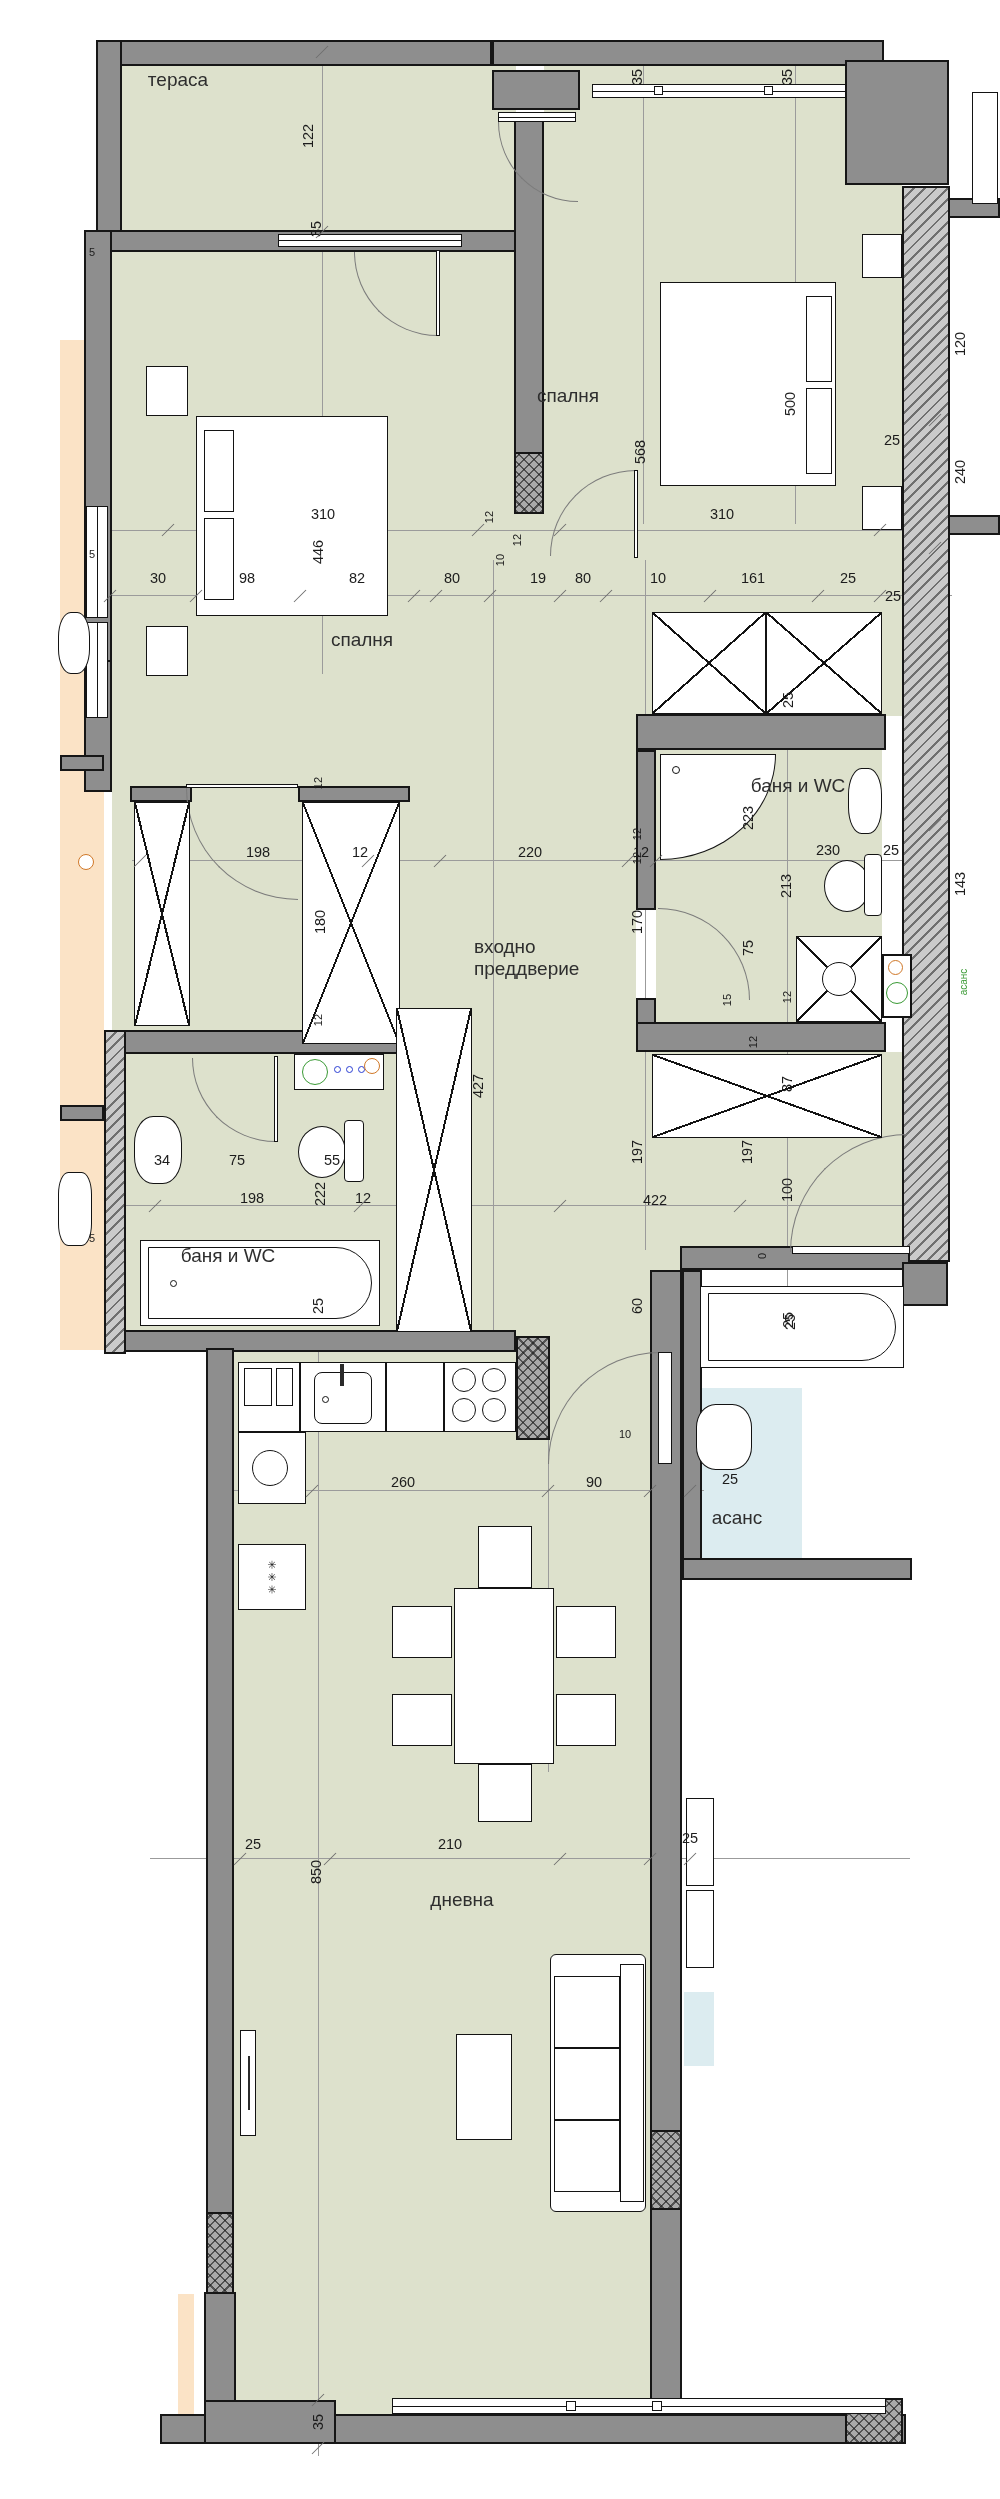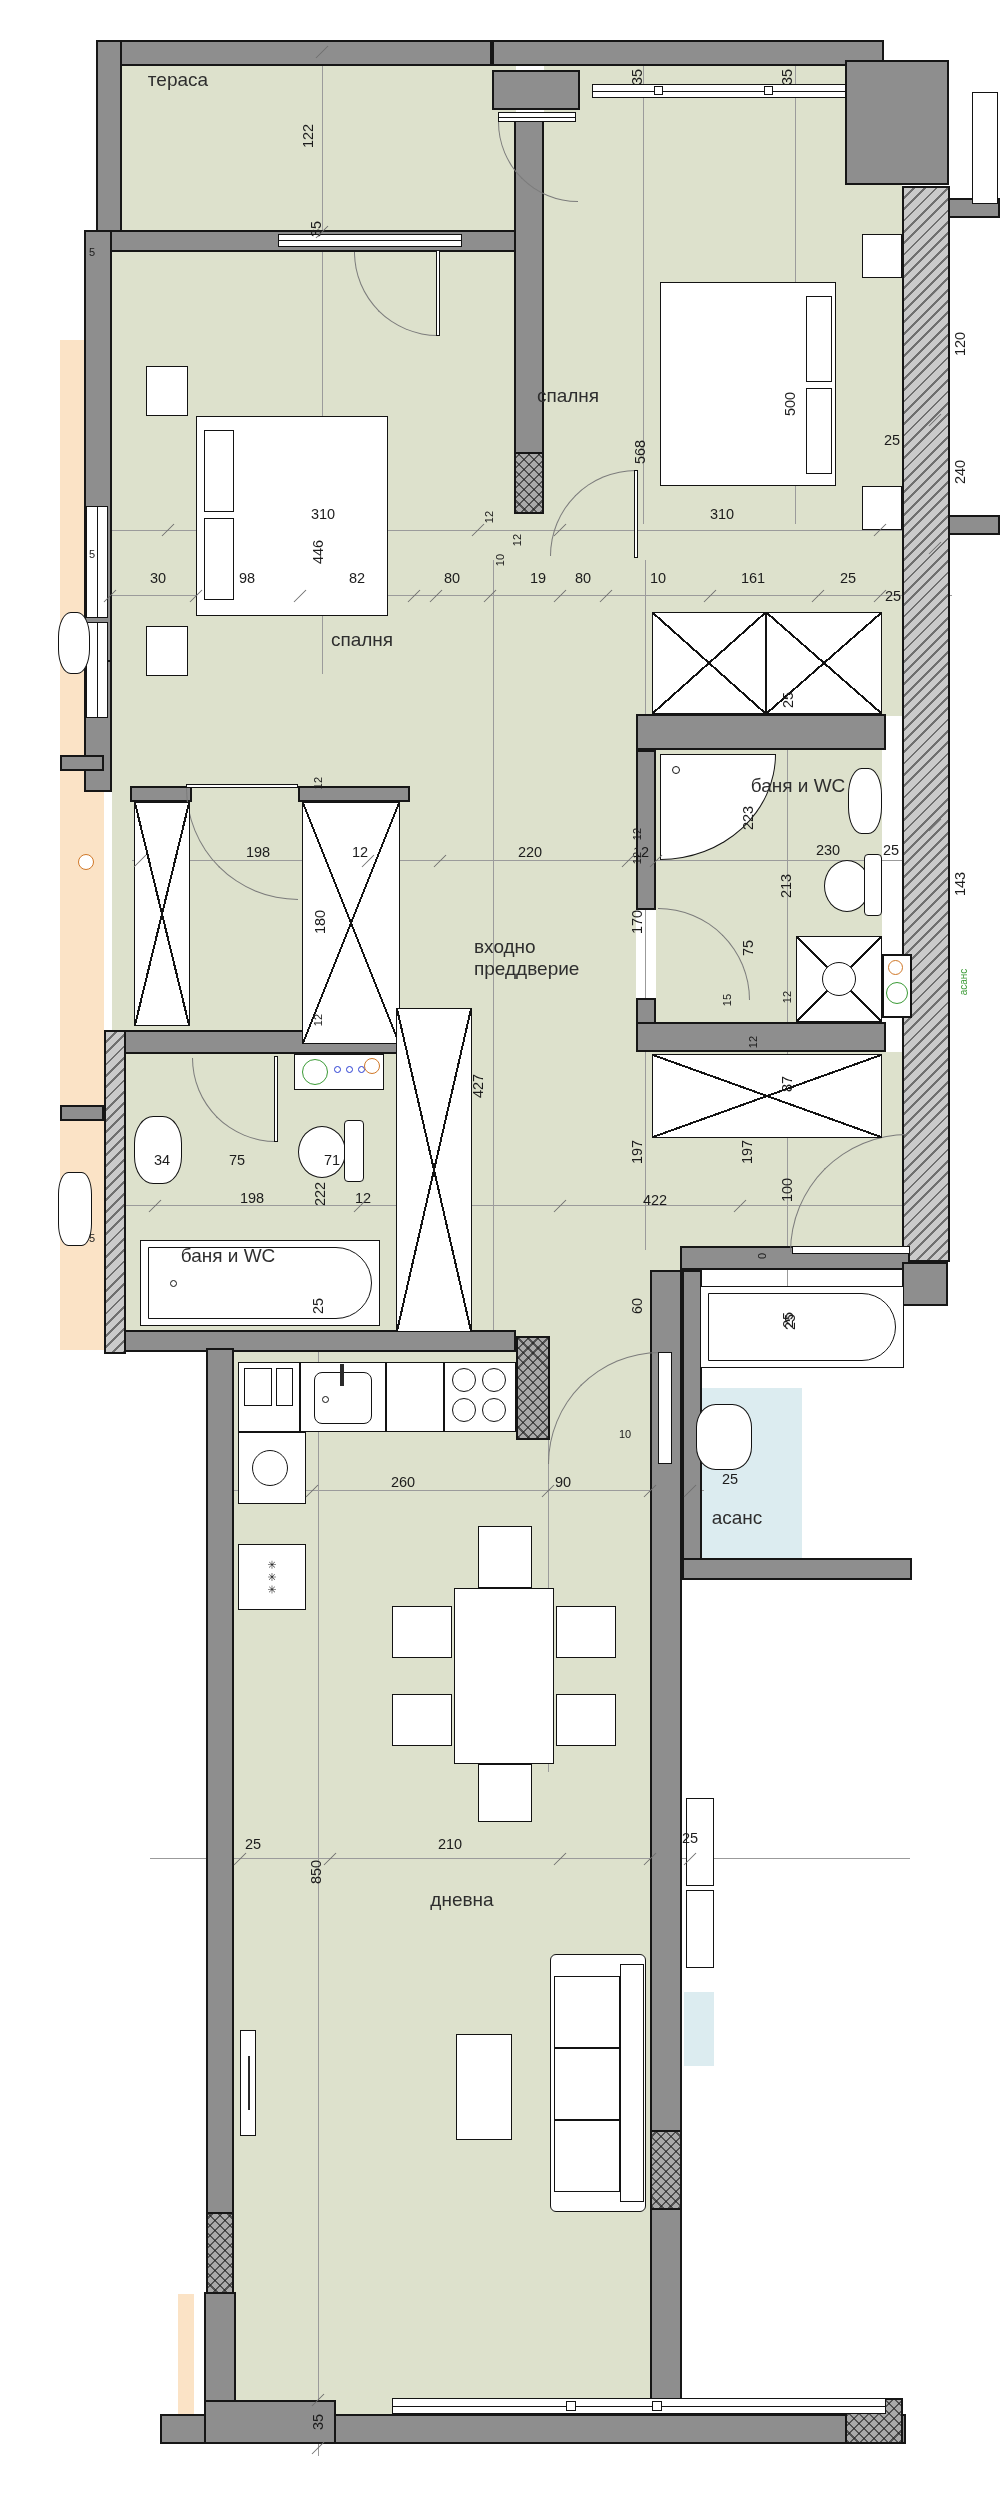--- a/index.html
+++ b/index.html
@@ -283,27 +283,27 @@
       <span class="dim v" style="left: 787px; top: 1084px;">87</span>
       <span class="dim v" style="left: 637px; top: 1152px;">197</span>
       <span class="dim v" style="left: 747px; top: 1152px;">197</span>
       <span class="dim v" style="left: 787px; top: 1190px;">100</span>
       <span class="dim" style="left: 655px; top: 1200px;">422</span>
       <span class="dim v s" style="left: 762px; top: 1256px;">0</span>
       <span class="dim v" style="left: 637px; top: 1306px;">60</span>
       <span class="dim v" style="left: 790px; top: 1322px;">25</span>
       <span class="dim" style="left: 162px; top: 1160px;">34</span>
       <span class="dim" style="left: 237px; top: 1160px;">75</span>
-      <span class="dim" style="left: 332px; top: 1160px;">71</span>
+      <span class="dim" style="left: 332px; top: 1160px;">55</span>
       <span class="dim" style="left: 252px; top: 1198px;">198</span>
       <span class="dim v" style="left: 320px; top: 1194px;">222</span>
       <span class="dim" style="left: 363px; top: 1198px;">12</span>
       <span class="dim v" style="left: 318px; top: 1306px;">25</span>
       <span class="dim" style="left: 403px; top: 1482px;">260</span>
-      <span class="dim" style="left: 563px; top: 1482px; text-align: center;">90</span>
+      <span class="dim" style="left: 594px; top: 1482px; text-align: center;">90</span>
       <span class="dim s" style="left: 625px; top: 1434px;">10</span>
       <span class="dim" style="left: 253px; top: 1844px;">25</span>
       <span class="dim" style="left: 450px; top: 1844px;">210</span>
       <span class="dim" style="left: 690px; top: 1838px;">25</span>
       <span class="dim v" style="left: 316px; top: 1872px;">850</span>
       <span class="dim v" style="left: 318px; top: 2422px;">35</span>
       <span class="dim v s" style="left: 272px; top: 1577px;">✳ ✳ ✳</span>
       <span class="dim v" style="left: 788px; top: 1320px;">25</span>
       <span class="dim" style="left: 730px; top: 1479px;">25</span>
       <span class="dim v g" style="left: 963px; top: 982px;">асанс</span>

